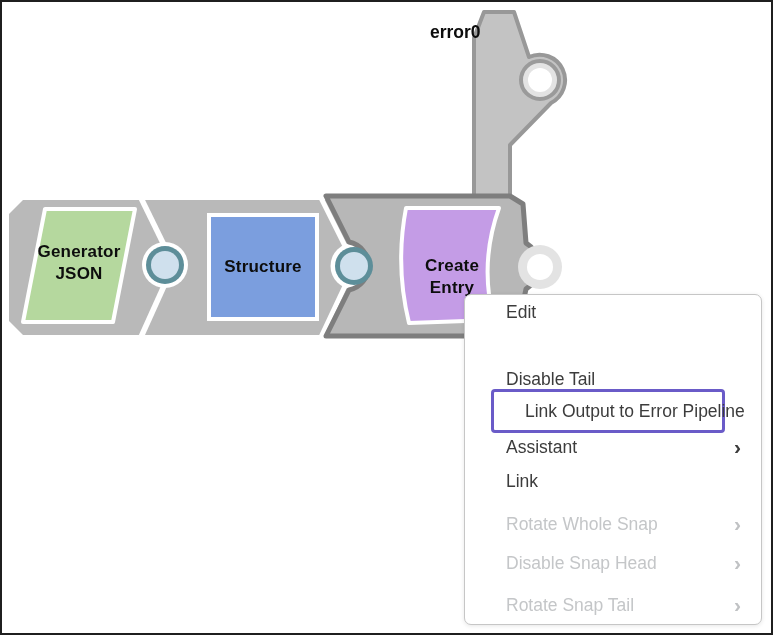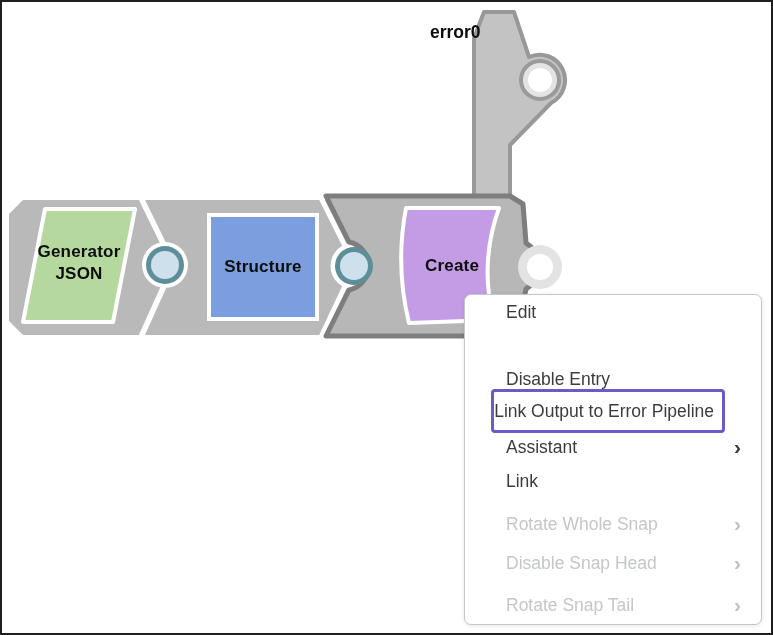--- a/index.html
+++ b/index.html
@@ -52,21 +52,20 @@
     position: absolute;
     left: 0; right: 0;
     box-sizing: border-box;
     display: flex;
     align-items: center;
     padding-left: 41px;
     padding-right: 20px;
     font-size: 17.5px;
     color: #3c3c3c;
     cursor: pointer;
-    justify-content: flex-end;
   }
   .menu-item .mi-label { flex: 1 1 auto; white-space: nowrap; }
   .menu-item .chevron {
     flex: 0 0 auto;
     font-size: 21px;
     font-weight: bold;
     line-height: 1;
     color: #3c3c3c;
     transform: translateY(-1px);
   }
@@ -84,21 +83,21 @@
   .mi-9 { top: 292px; height: 36px; }
 
   .menu-item.highlighted {
     left: 26px;
     right: auto;
     width: 234px;
     top: 94px;
     height: 44px;
     border: 3px solid #6a5bc8;
     border-radius: 4px;
-    padding-left: 8px;
+    padding-left: 31px;
     padding-right: 8px;
   }
 </style>
 </head>
 <body>
 
 <div id="screen">
 
   <svg id="diagram-svg" width="773" height="635" viewBox="0 0 773 635">
 
@@ -143,31 +142,32 @@
 
   <div class="snap-label" style="left:15px; top:239px;">
     <div>Generator</div>
     <div>JSON</div>
   </div>
   <div class="snap-label" style="left:199px; top:254px;">
     <div>Structure</div>
   </div>
   <div class="snap-label" style="left:388px; top:241px;margin-top:12px;">
     <div>Create</div>
+    <div>Entry</div>
   </div>
 
   <div id="context-menu">
 
     <div class="menu-item mi-1">
       <span class="mi-label">Edit</span>
     </div>
 
 
     <div class="menu-item mi-3">
-      <span class="mi-label">Disable Entry</span>
+      <span class="mi-label">Disable Tail</span>
     </div>
 
     <div class="menu-item mi-4 highlighted">
       <span class="mi-label">Link Output to Error Pipeline</span>
     </div>
 
     <div class="menu-item mi-5">
       <span class="mi-label">Assistant</span>
       <span class="chevron">›</span>
     </div>

